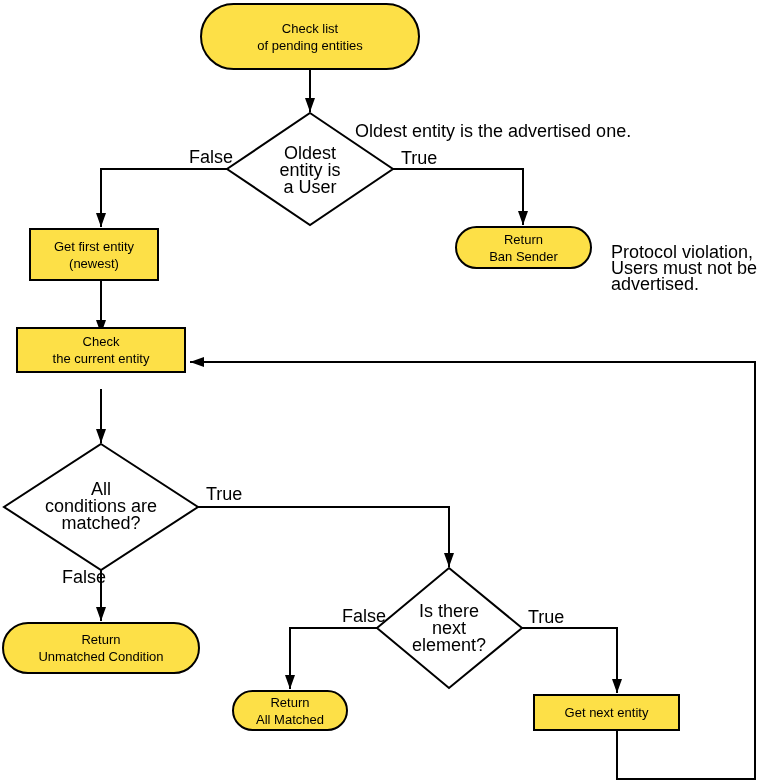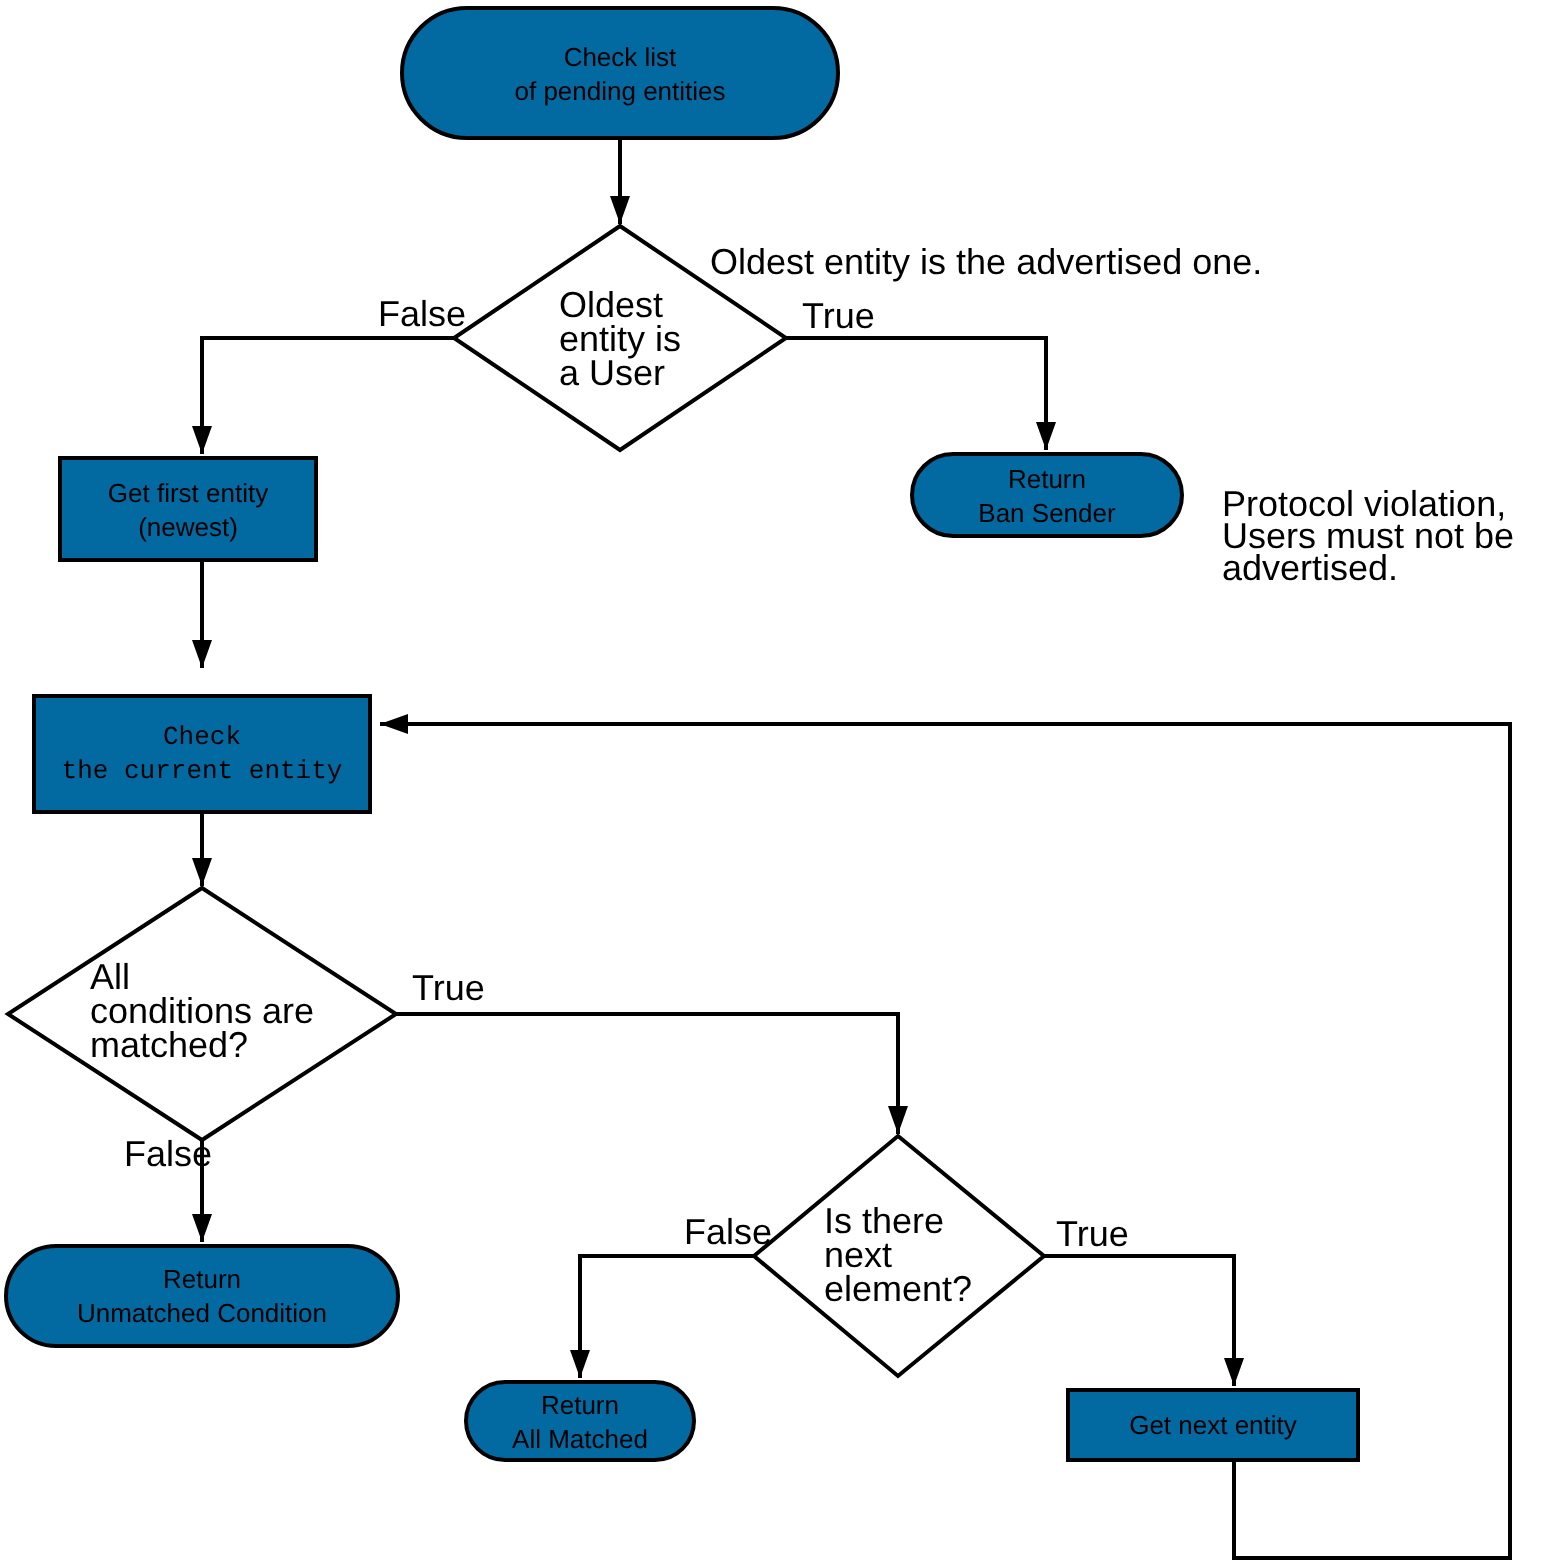--- a/index.html
+++ b/index.html
@@ -13,35 +13,35 @@
     color: #000000;
     overflow: hidden;
   }
   .canvas svg { position: absolute; left: 0; top: 0; }
   .node {
     position: absolute;
     display: flex;
     align-items: center;
     justify-content: center;
     text-align: center;
-    background: #0369a1;
+    background: #fde047;
     border: 2px solid #000000;
     font-size: 13px;
     line-height: 17px;
     white-space: pre-line;
   }
   .label {
     position: absolute;
     font-size: 18px;
     line-height: 16px;
     white-space: pre-line;
   }
   .label.centered {
     transform: translate(-50%, -50%);
-    text-align: left;
+    text-align: center;
     line-height: 17px;
   }
 </style>
 </head>
 <body>
 
 <div class="canvas">
 
   <svg width="780" height="784" viewBox="0 0 780 784">
     <defs>
@@ -78,21 +78,21 @@
   <div class="node" style="left:29px; top:228px; width:130px; height:53px;">
     <span>Get first entity
 (newest)</span>
   </div>
 
   <div class="node" style="left:455px; top:226px; width:137px; height:43px; border-radius:22px;">
     <span>Return
 Ban Sender</span>
   </div>
 
-  <div class="node" style="left:16px; top:347px; width:170px; height:60px;font-family:Liberation Mono, monospace;">
+  <div class="node" style="left:16px; top:327px; width:170px; height:46px;">
     <span>Check
 the current entity</span>
   </div>
 
   <div class="node" style="left:2px; top:622px; width:198px; height:52px; border-radius:26px;">
     <span>Return
 Unmatched Condition</span>
   </div>
 
   <div class="node" style="left:232px; top:690px; width:116px; height:41px; border-radius:21px;">

